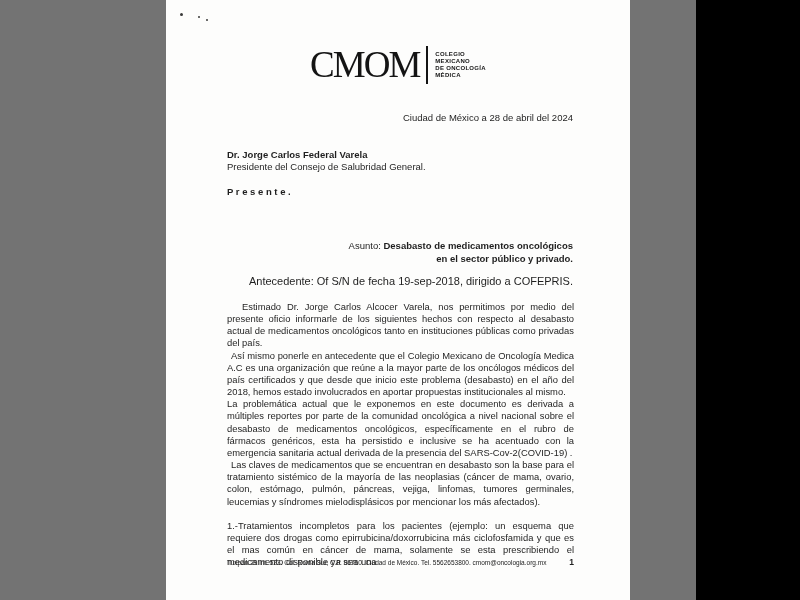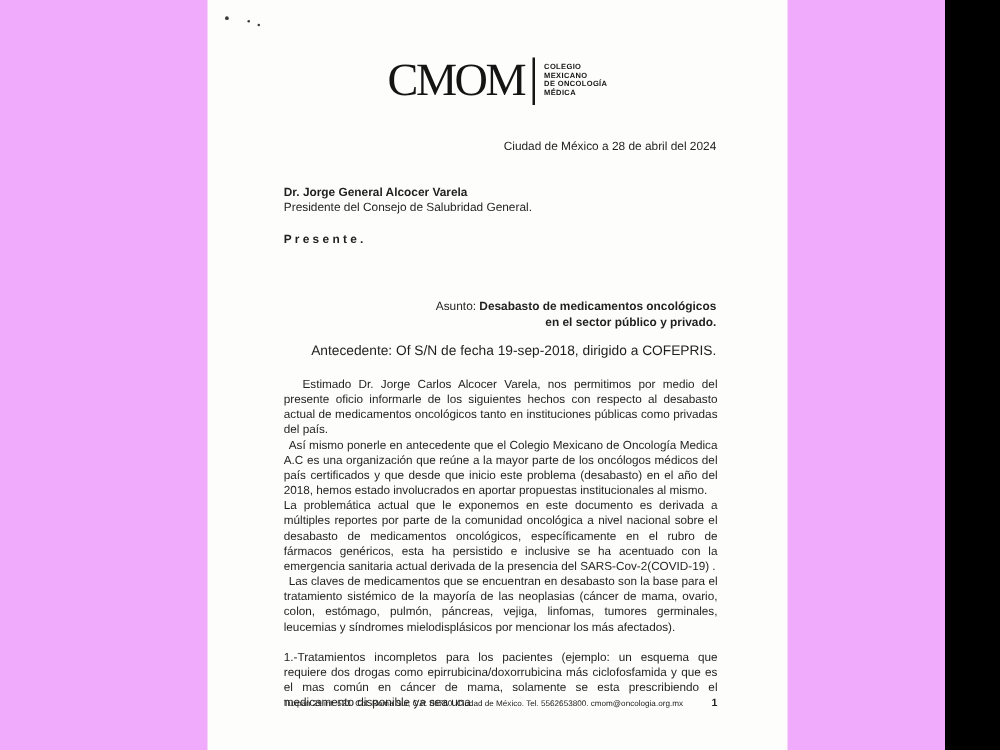--- a/index.html
+++ b/index.html
@@ -1,21 +1,21 @@
 <!DOCTYPE html>
 <html><head>
 <meta charset="utf-8">
 <style>
   html,body{margin:0;padding:0;}
   body{
     width:800px;height:600px;background:#000;
     font-family:"Liberation Sans", sans-serif;
     -webkit-font-smoothing:antialiased;
   }
-  .stage{position:relative;width:756px;height:600px;background:#f0abfc;overflow:hidden;}
+  .stage{position:relative;width:696px;height:600px;background:#737373;overflow:hidden;}
   .page{
     position:absolute;left:166px;top:0;width:464px;height:600px;
     background:#fdfdfc;color:#1f1f1f;
   }
   .speck{position:absolute;background:#3a3a3a;border-radius:50%;}
   .s1{left:14px;top:13px;width:3px;height:3px;}
   .s2{left:32px;top:16px;width:2px;height:2px;}
   .s3{left:40px;top:19px;width:2px;height:2px;}
 
   .logo{
@@ -75,21 +75,21 @@
         <span>COLEGIO</span>
         <span>MEXICANO</span>
         <span>DE ONCOLOGÍA</span>
         <span>MÉDICA</span>
       </span>
     </div>
 
     <div class="date">Ciudad de México a 28 de abril del 2024</div>
 
     <div class="recipient">
-      <div class="bold">Dr. Jorge General Alcocer Varela</div>
+      <div class="bold">Dr. Jorge Carlos Federal Varela</div>
       <div>Presidente del Consejo de Salubridad General.</div>
       <div class="gap"></div>
       <div class="bold">P r e s e n t e .</div>
     </div>
 
     <div class="subject">
       <div><span>Asunto: </span><span class="bold">Desabasto de medicamentos oncológicos</span></div>
       <div class="bold">en el sector público y privado.</div>
     </div>
 

